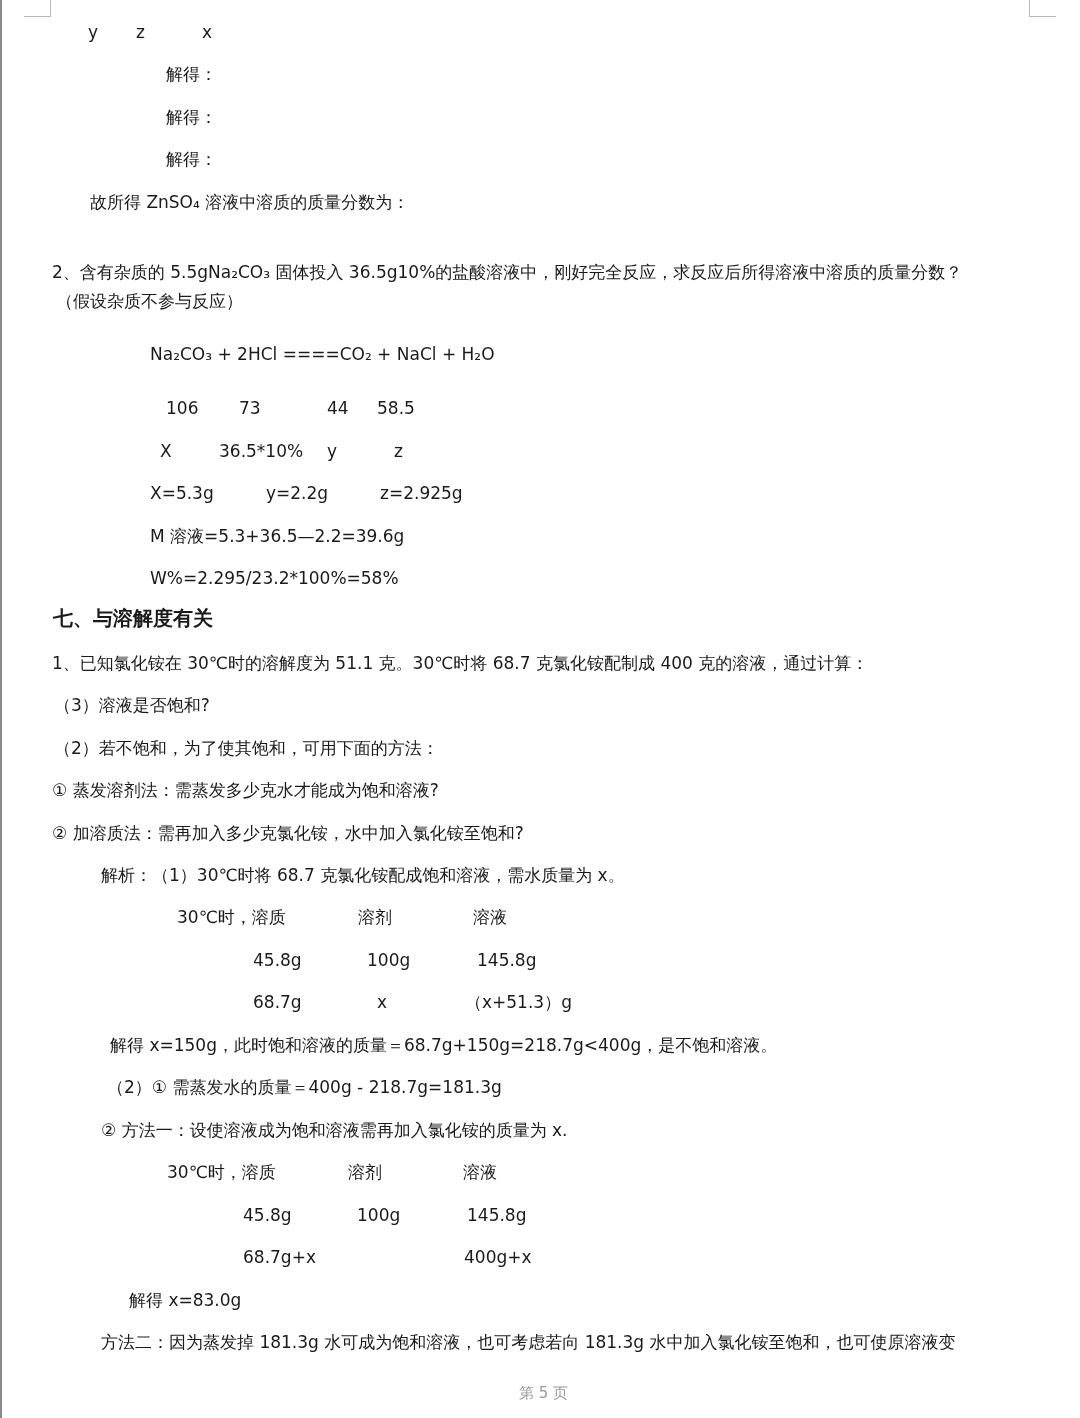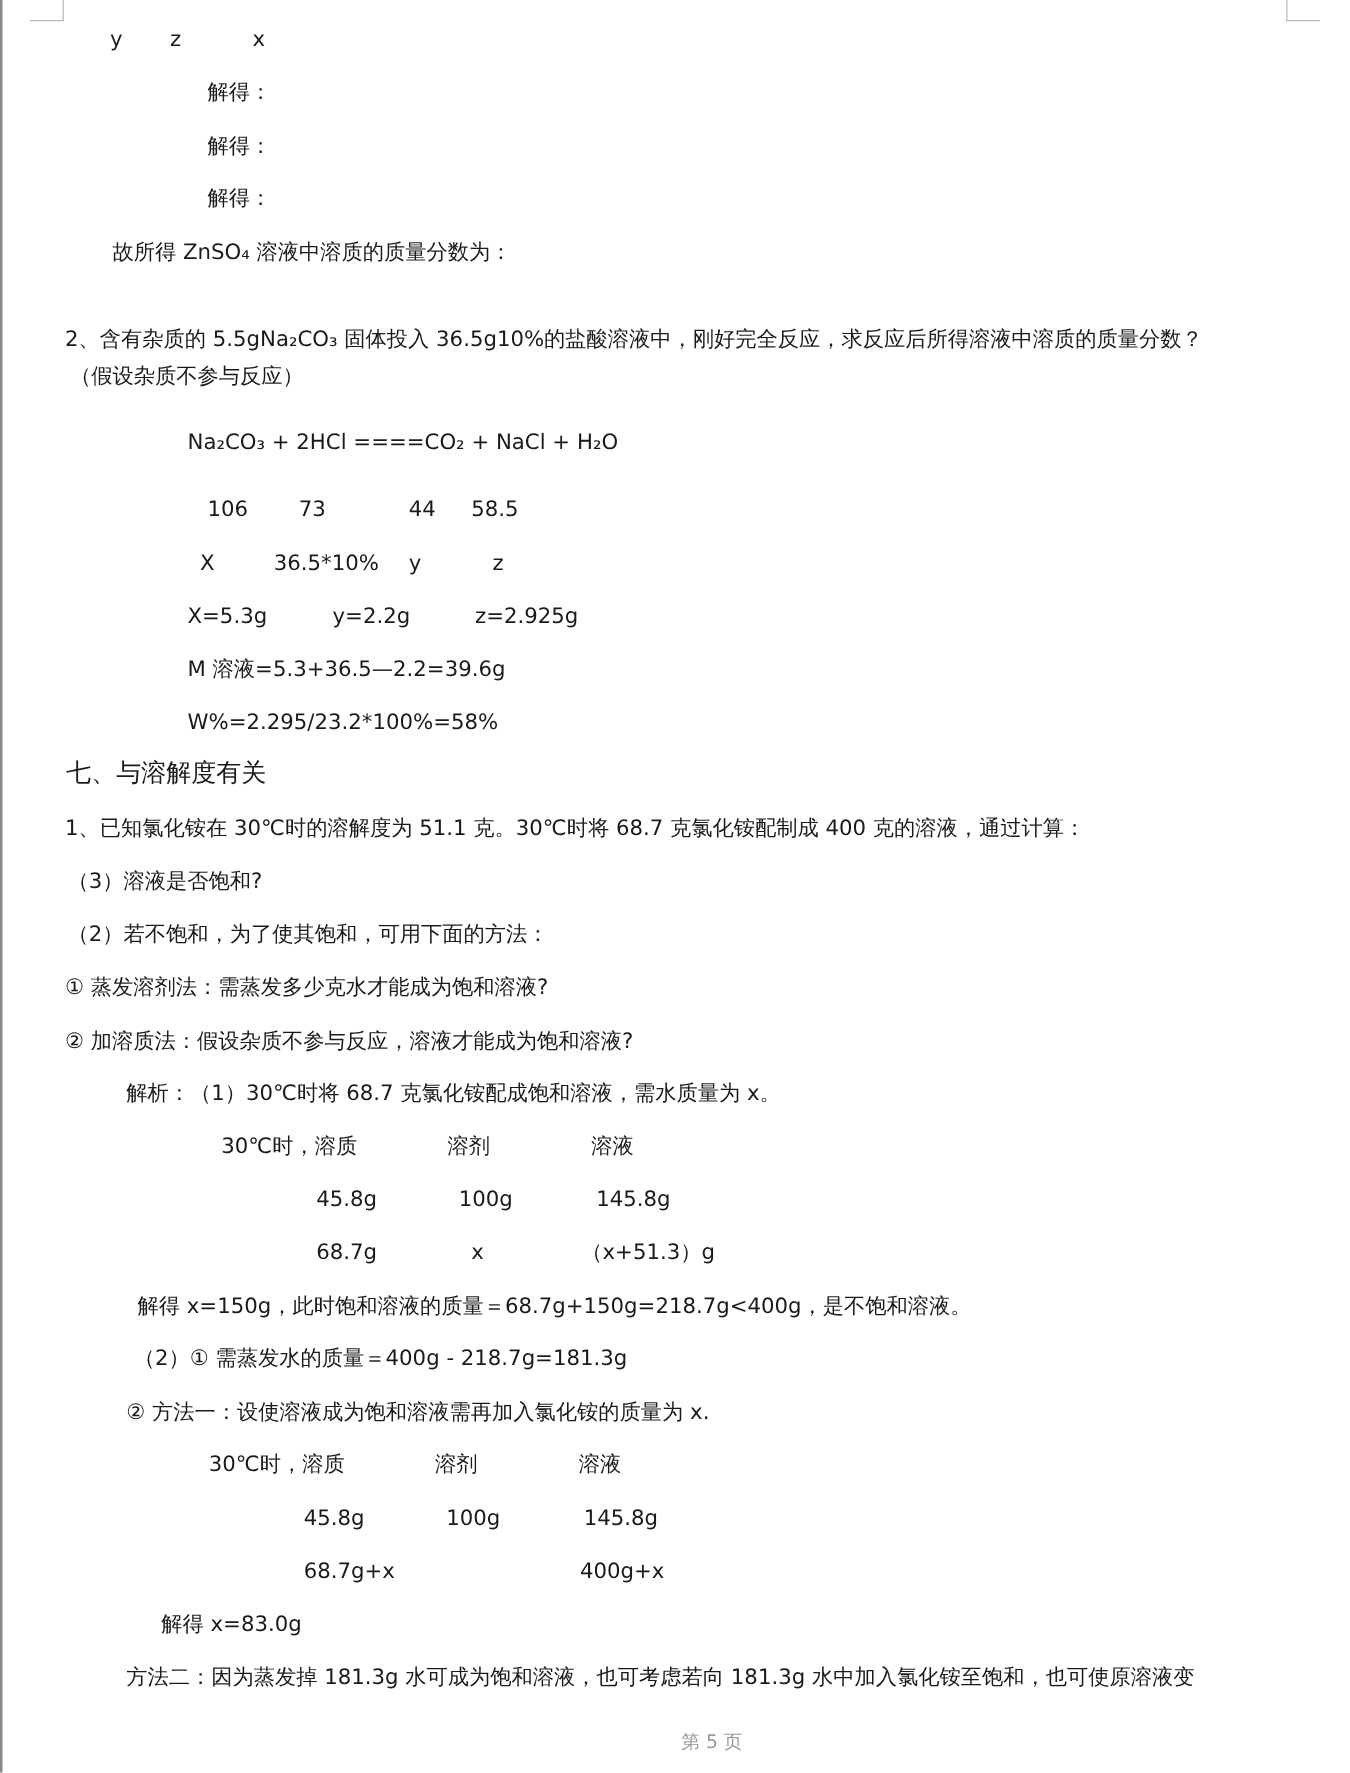--- a/index.html
+++ b/index.html
@@ -6,22 +6,22 @@
     body {
       width: 1080px; height: 1418px; position: relative; overflow: hidden;
       background: #ffffff; color: #1a1a1a;
       font-family: "DejaVu Sans", "Liberation Sans", sans-serif;
     }
     .left-rule { position: absolute; left: 0; top: 0; width: 2px; height: 1418px; background: #8a8a8a; }
     .corner { position: absolute; top: 0; width: 26px; height: 16px; border-bottom: 1px solid #b8b8b8; }
     .corner.tl { left: 24px; border-right: 1px solid #b8b8b8; }
     .corner.tr { left: 1029px; border-left: 1px solid #b8b8b8; }
     .t { position: absolute; white-space: nowrap; font-size: 17px; line-height: 22px; }
-    .h { font-size: 20px; font-weight: normal; }
-    .footer { color: #9a9a9a; font-size: 15px; margin-left: 26px; }
+    .h { font-size: 20px; font-weight: bold; }
+    .footer { color: #9a9a9a; font-size: 15px; }
   </style>
 </head>
 <body>
 
 <div class="left-rule"></div>
 <div class="corner tl"></div>
 <div class="corner tr"></div>
 
 <div class="t" style="left:88px;top:21px">y</div>
 <div class="t" style="left:136px;top:21px">z</div>
@@ -50,21 +50,21 @@
 <div class="t" style="left:380px;top:482px">z=2.925g</div>
 
 <div class="t" style="left:150px;top:525px">M 溶液=5.3+36.5—2.2=39.6g</div>
 <div class="t" style="left:150px;top:567px">W%=2.295/23.2*100%=58%</div>
 
 <div class="t h" style="left:53px;top:607px">七、与溶解度有关</div>
 <div class="t" style="left:52px;top:652px">1、已知氯化铵在 30℃时的溶解度为 51.1 克。30℃时将 68.7 克氯化铵配制成 400 克的溶液，通过计算：</div>
 <div class="t" style="left:54px;top:694px">（3）溶液是否饱和?</div>
 <div class="t" style="left:54px;top:737px">（2）若不饱和，为了使其饱和，可用下面的方法：</div>
 <div class="t" style="left:52px;top:779px">① 蒸发溶剂法：需蒸发多少克水才能成为饱和溶液?</div>
-<div class="t" style="left:52px;top:822px">② 加溶质法：假设杂质不参与反应，溶液才能成为饱和溶液?</div>
+<div class="t" style="left:52px;top:822px">② 加溶质法：需再加入多少克氯化铵，水中加入氯化铵至饱和?</div>
 <div class="t" style="left:101px;top:864px">解析：（1）30℃时将 68.7 克氯化铵配成饱和溶液，需水质量为 x。</div>
 
 <div class="t" style="left:177px;top:906px">30℃时，溶质</div>
 <div class="t" style="left:358px;top:906px">溶剂</div>
 <div class="t" style="left:473px;top:906px">溶液</div>
 <div class="t" style="left:253px;top:949px">45.8g</div>
 <div class="t" style="left:367px;top:949px">100g</div>
 <div class="t" style="left:477px;top:949px">145.8g</div>
 <div class="t" style="left:253px;top:991px">68.7g</div>
 <div class="t" style="left:377px;top:991px">x</div>

